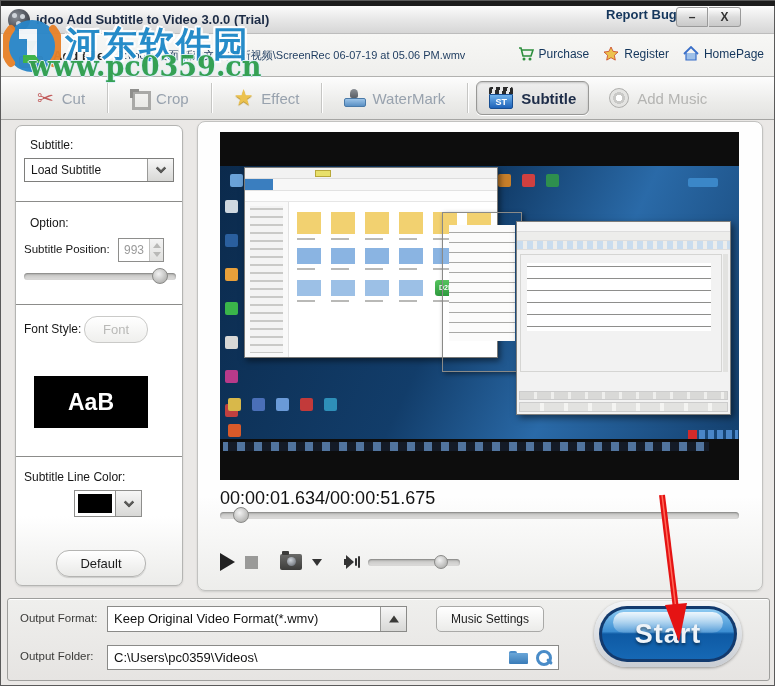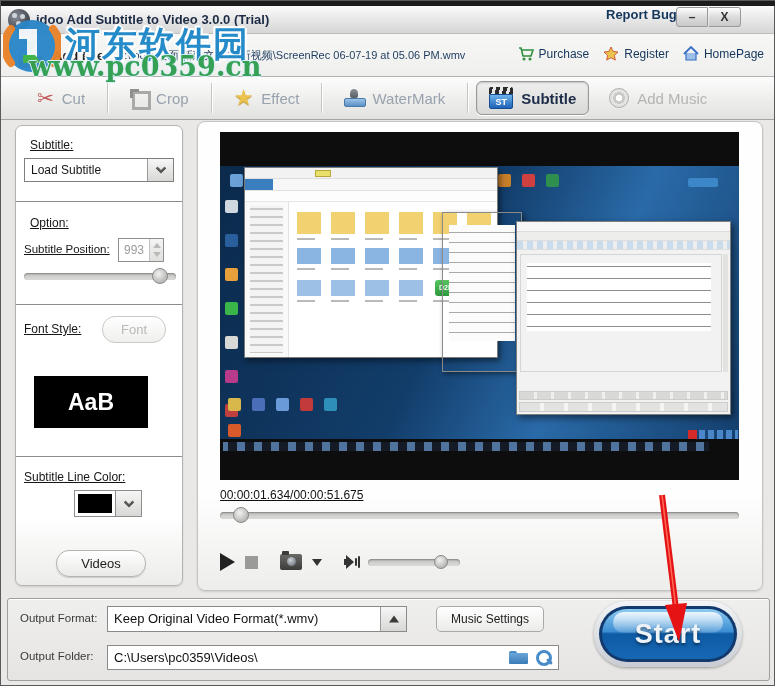--- a/index.html
+++ b/index.html
@@ -64,37 +64,37 @@
   .ic-clapper .body { position:absolute; left:0; top:7px; width:24px; height:15px; border-radius:0 0 2px 2px;
     background:linear-gradient(#6fb2ec,#1d62b8); border:1px solid #174e92;
     color:#fff; font-size:9px; font-weight:bold; text-align:center; line-height:14px; }
   .ic-disc { width:20px; height:20px; border-radius:50%;
     background:radial-gradient(circle at 50% 50%, #fff 0 3px, #c9c9c7 3px 6px, #e4e4e2 6px 9px, #b9b9b7 9px); border:1px solid #b0b0ae; }
 
   
   #sidepanel { left:14px; top:124px; width:168px; height:461px; background:#fdfdfd;
     border:1px solid #b4b4b2; border-radius:7px; box-shadow:0 1px 2px rgba(0,0,0,.12);
     background:linear-gradient(#ffffff 85%,#ececea); }
-  .sp-label { font-size:12px; color:#161616;text-decoration:underline; }
+  .sp-label { font-size:12px; color:#161616; }
   .sp-divider { position:absolute; left:0; width:166px; height:1px; background:#8c8c8a; }
   #dd-subtitle { position:absolute; left:8px; top:32px; width:150px; height:24px; background:#fff; border:1px solid #7e7e7c; display:flex; }
   #dd-subtitle .val { flex:1; font-size:12px; color:#161616; line-height:22px; padding-left:6px; }
   .dd-btn { width:26px; height:100%; border-left:1px solid #9a9a98; background:linear-gradient(#f6f6f6,#d8d8d6); position:relative; }
   .chev { position:absolute; left:50%; top:50%; width:8px; height:8px; border-right:3px solid #5a5a58; border-bottom:3px solid #5a5a58;
     transform:translate(-50%,-70%) rotate(45deg); border-radius:1px; }
   #spinner { position:absolute; left:102px; top:112px; width:46px; height:24px; border:1px solid #8e8e8c; background:#fff; display:flex; }
   #spinner .num { flex:1; font-size:12px; color:#9a9a9a; line-height:22px; text-align:center; }
   #spinner .arrows { width:14px; border-left:1px solid #c2c2c0; background:linear-gradient(#f4f4f4,#e0e0de); position:relative; }
   #spinner .arrows:before { content:""; position:absolute; left:3px; top:4px; border-left:4px solid transparent; border-right:4px solid transparent; border-bottom:5px solid #b9b9b7; }
   #spinner .arrows:after { content:""; position:absolute; left:3px; bottom:4px; border-left:4px solid transparent; border-right:4px solid transparent; border-top:5px solid #b9b9b7; }
   .slider-track { position:absolute; height:7px; border-radius:4px;
     background:linear-gradient(#c2c2c0,#dedddc); box-shadow:inset 0 1px 2px rgba(0,0,0,.35); }
   .slider-thumb { position:absolute; width:16px; height:16px; border-radius:50%;
     background:radial-gradient(circle at 40% 35%, #f2f2f2, #b9b9b7 70%, #9a9a98); border:1px solid #8a8a88; }
-  #btn-font { position:absolute; left:86px; top:190px; width:64px; height:27px; border:1px solid #cacac8; border-radius:13px;
+  #btn-font { position:absolute; left:68px; top:190px; width:64px; height:27px; border:1px solid #cacac8; border-radius:13px;
     background:linear-gradient(#ffffff,#efefed); color:#b9b9b7; font-size:13px; text-align:center; line-height:25px; }
   #font-preview { position:absolute; left:18px; top:250px; width:114px; height:52px; background:#000;
     color:#fff; font-weight:bold; font-size:23px; text-align:center; line-height:52px; }
   #colorcombo { position:absolute; left:58px; top:364px; height:27px; display:flex; }
   #colorswatch { width:42px; height:27px; border:1px solid #8e8e8c; background:#fff; padding:3px; }
   #colorswatch .fill { width:100%; height:100%; }
   #colorcombo .dd-btn { width:26px; border:1px solid #8e8e8c; border-left:none; }
   #btn-default { position:absolute; left:40px; top:424px; width:90px; height:27px; border:1px solid #b4b4b2; border-radius:13px;
     background:linear-gradient(#ffffff,#e9e9e7); color:#1c1c1c; font-size:13px; text-align:center; line-height:25px; box-shadow:0 1px 1px rgba(0,0,0,.15); }
 
@@ -131,21 +131,21 @@
   #editor .vsb { position:absolute; right:2px; top:32px; width:5px; height:118px; background:#e2e2e0; }
   #editor .sbar { position:absolute; left:2px; bottom:14px; right:2px; height:9px; background:repeating-linear-gradient(90deg,#d9d9d7 0 14px,#efefed 14px 17px); border:1px solid #ccc; }
   #editor .sbar2 { position:absolute; left:2px; bottom:2px; right:2px; height:10px; background:repeating-linear-gradient(90deg,#e2e2e0 0 20px,#f4f4f2 20px 24px); border:1px solid #ccc; }
   #redbadge { position:absolute; left:468px; top:298px; width:50px; height:9px; display:flex; gap:2px; }
   #redbadge .r { width:9px; height:9px; background:#d42a2a; }
   #redbadge .t { flex:1; background:repeating-linear-gradient(90deg,#4a86c8 0 6px, transparent 6px 9px); }
   #taskbar { position:absolute; left:0; top:307px; width:519px; height:15px; background:#141b27;
     background-image:repeating-linear-gradient(90deg,#51749e 0 8px, transparent 8px 17px); background-clip:content-box; padding:3px 30px 3px 3px; }
   #blackbottom { position:absolute; left:0; top:322px; width:519px; height:26px; background:#0d0d0d; }
 
-  #timedisplay { position:absolute; left:22px; top:366px; font-size:12px; color:#111;text-decoration:underline; }
+  #timedisplay { position:absolute; left:22px; top:366px; font-size:18px; color:#111; }
   #seektrack { left:22px; top:390px; width:519px; }
   #playerctrl { position:absolute; left:22px; top:425px; height:30px; display:flex; align-items:center; gap:10px; }
   .play-tri { width:0; height:0; border-top:9px solid transparent; border-bottom:9px solid transparent; border-left:15px solid #222; }
   .stop-sq { width:13px; height:13px; background:#9a9a98; }
   .cam { width:22px; height:16px; background:linear-gradient(#6a6a68,#3c3c3a); border-radius:2px; position:relative; margin-left:12px; }
   .cam:before { content:""; position:absolute; left:7px; top:3px; width:9px; height:9px; border-radius:50%; background:radial-gradient(circle at 40% 35%, #cfd4da, #5a5f66); }
   .cam:after { content:""; position:absolute; left:2px; top:-3px; width:7px; height:4px; background:#3c3c3a; border-radius:1px; }
   .caret-down { width:0; height:0; border-left:5px solid transparent; border-right:5px solid transparent; border-top:7px solid #333; }
   .spk { width:14px; height:14px; position:relative; margin-left:12px; }
   .spk:before { content:""; position:absolute; left:0; top:4px; width:5px; height:6px; background:#333; }
@@ -311,21 +311,21 @@
 
     <div class="sp-label abs" style="left:8px; top:344px;">Subtitle Line Color:</div>
     <div id="colorcombo">
       <div id="colorswatch">
           <div class="fill" id="swatchfill" style="background: rgb(0, 0, 0);"></div>
         </div>
       <div class="dd-btn">
           <span class="chev"></span>
         </div>
     </div>
-    <div id="btn-default">Videos</div>
+    <div id="btn-default">Default</div>
   </div>
 
   <div id="videopanel" class="abs">
     <div id="videocanvas">
       <div id="desktop">
           <div class="dicon" style="left: 10px; top: 8px; background: rgb(106, 162, 216); width: 13px; height: 13px;"></div>
           <div class="dicon" style="left: 32px; top: 8px; background: rgb(47, 170, 74); width: 13px; height: 13px;"></div>
           <div class="dicon" style="left: 54px; top: 8px; background: rgb(232, 232, 230); width: 13px; height: 13px;"></div>
           <div class="dicon" style="left: 76px; top: 8px; background: rgb(202, 163, 90); width: 13px; height: 13px;"></div>
           <div class="dicon" style="left: 98px; top: 8px; background: rgb(58, 63, 70); width: 13px; height: 13px;"></div>

